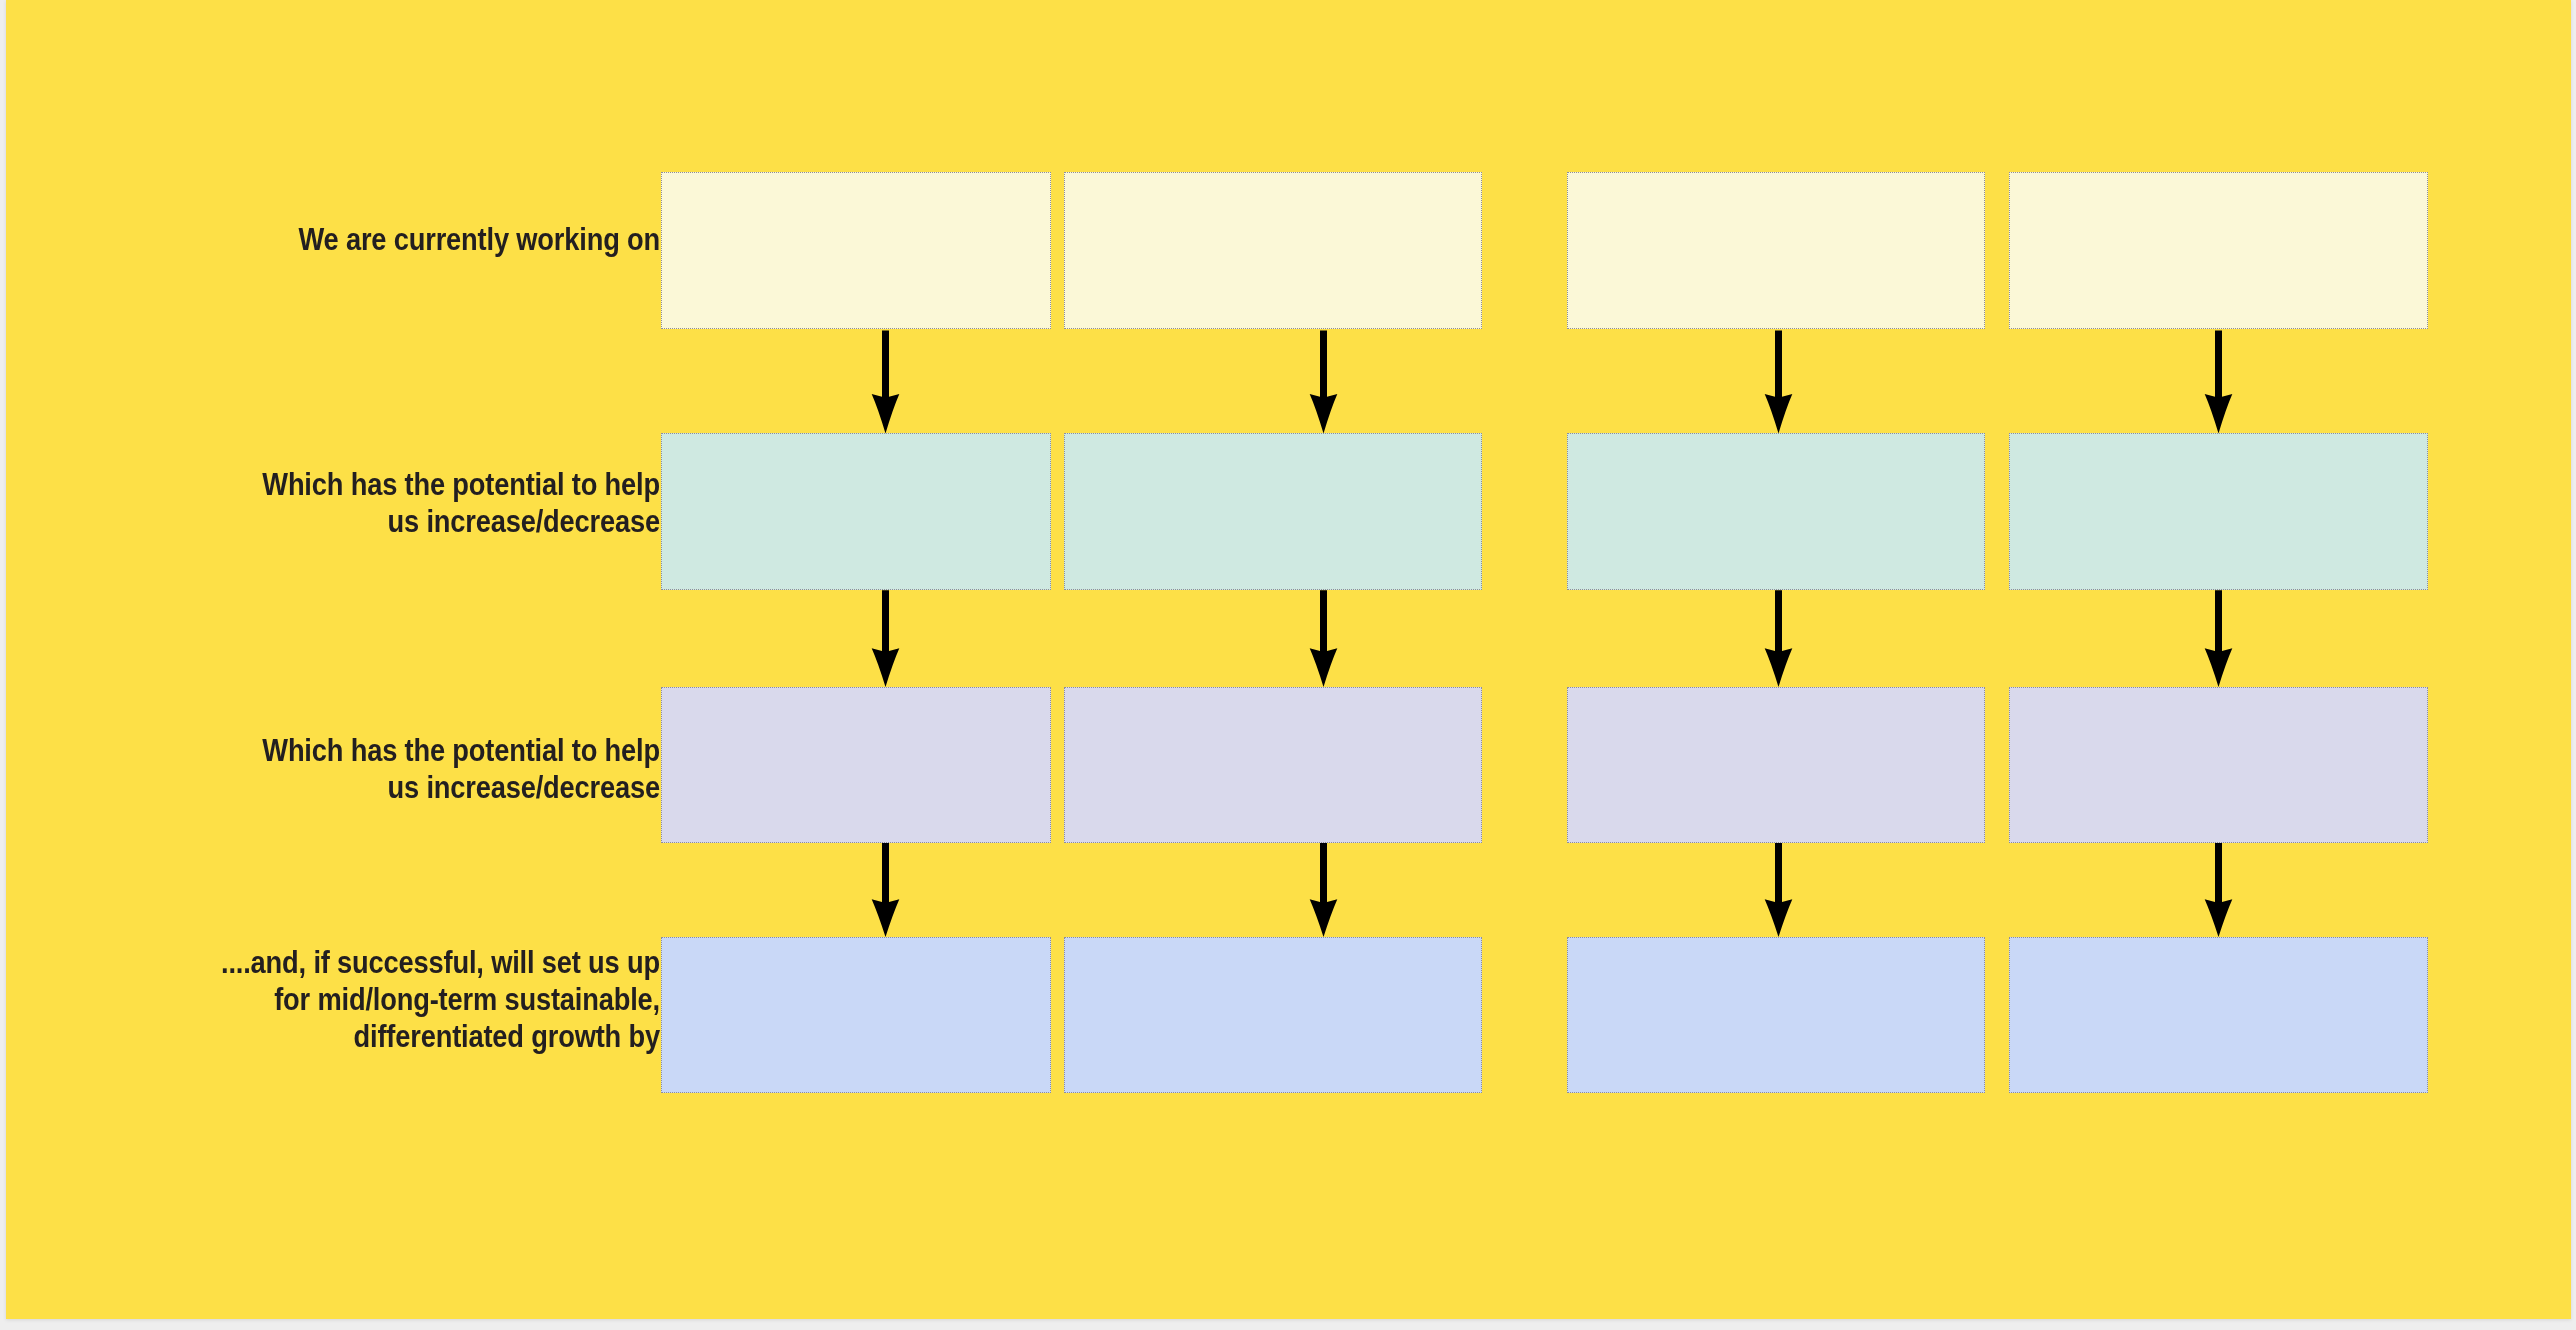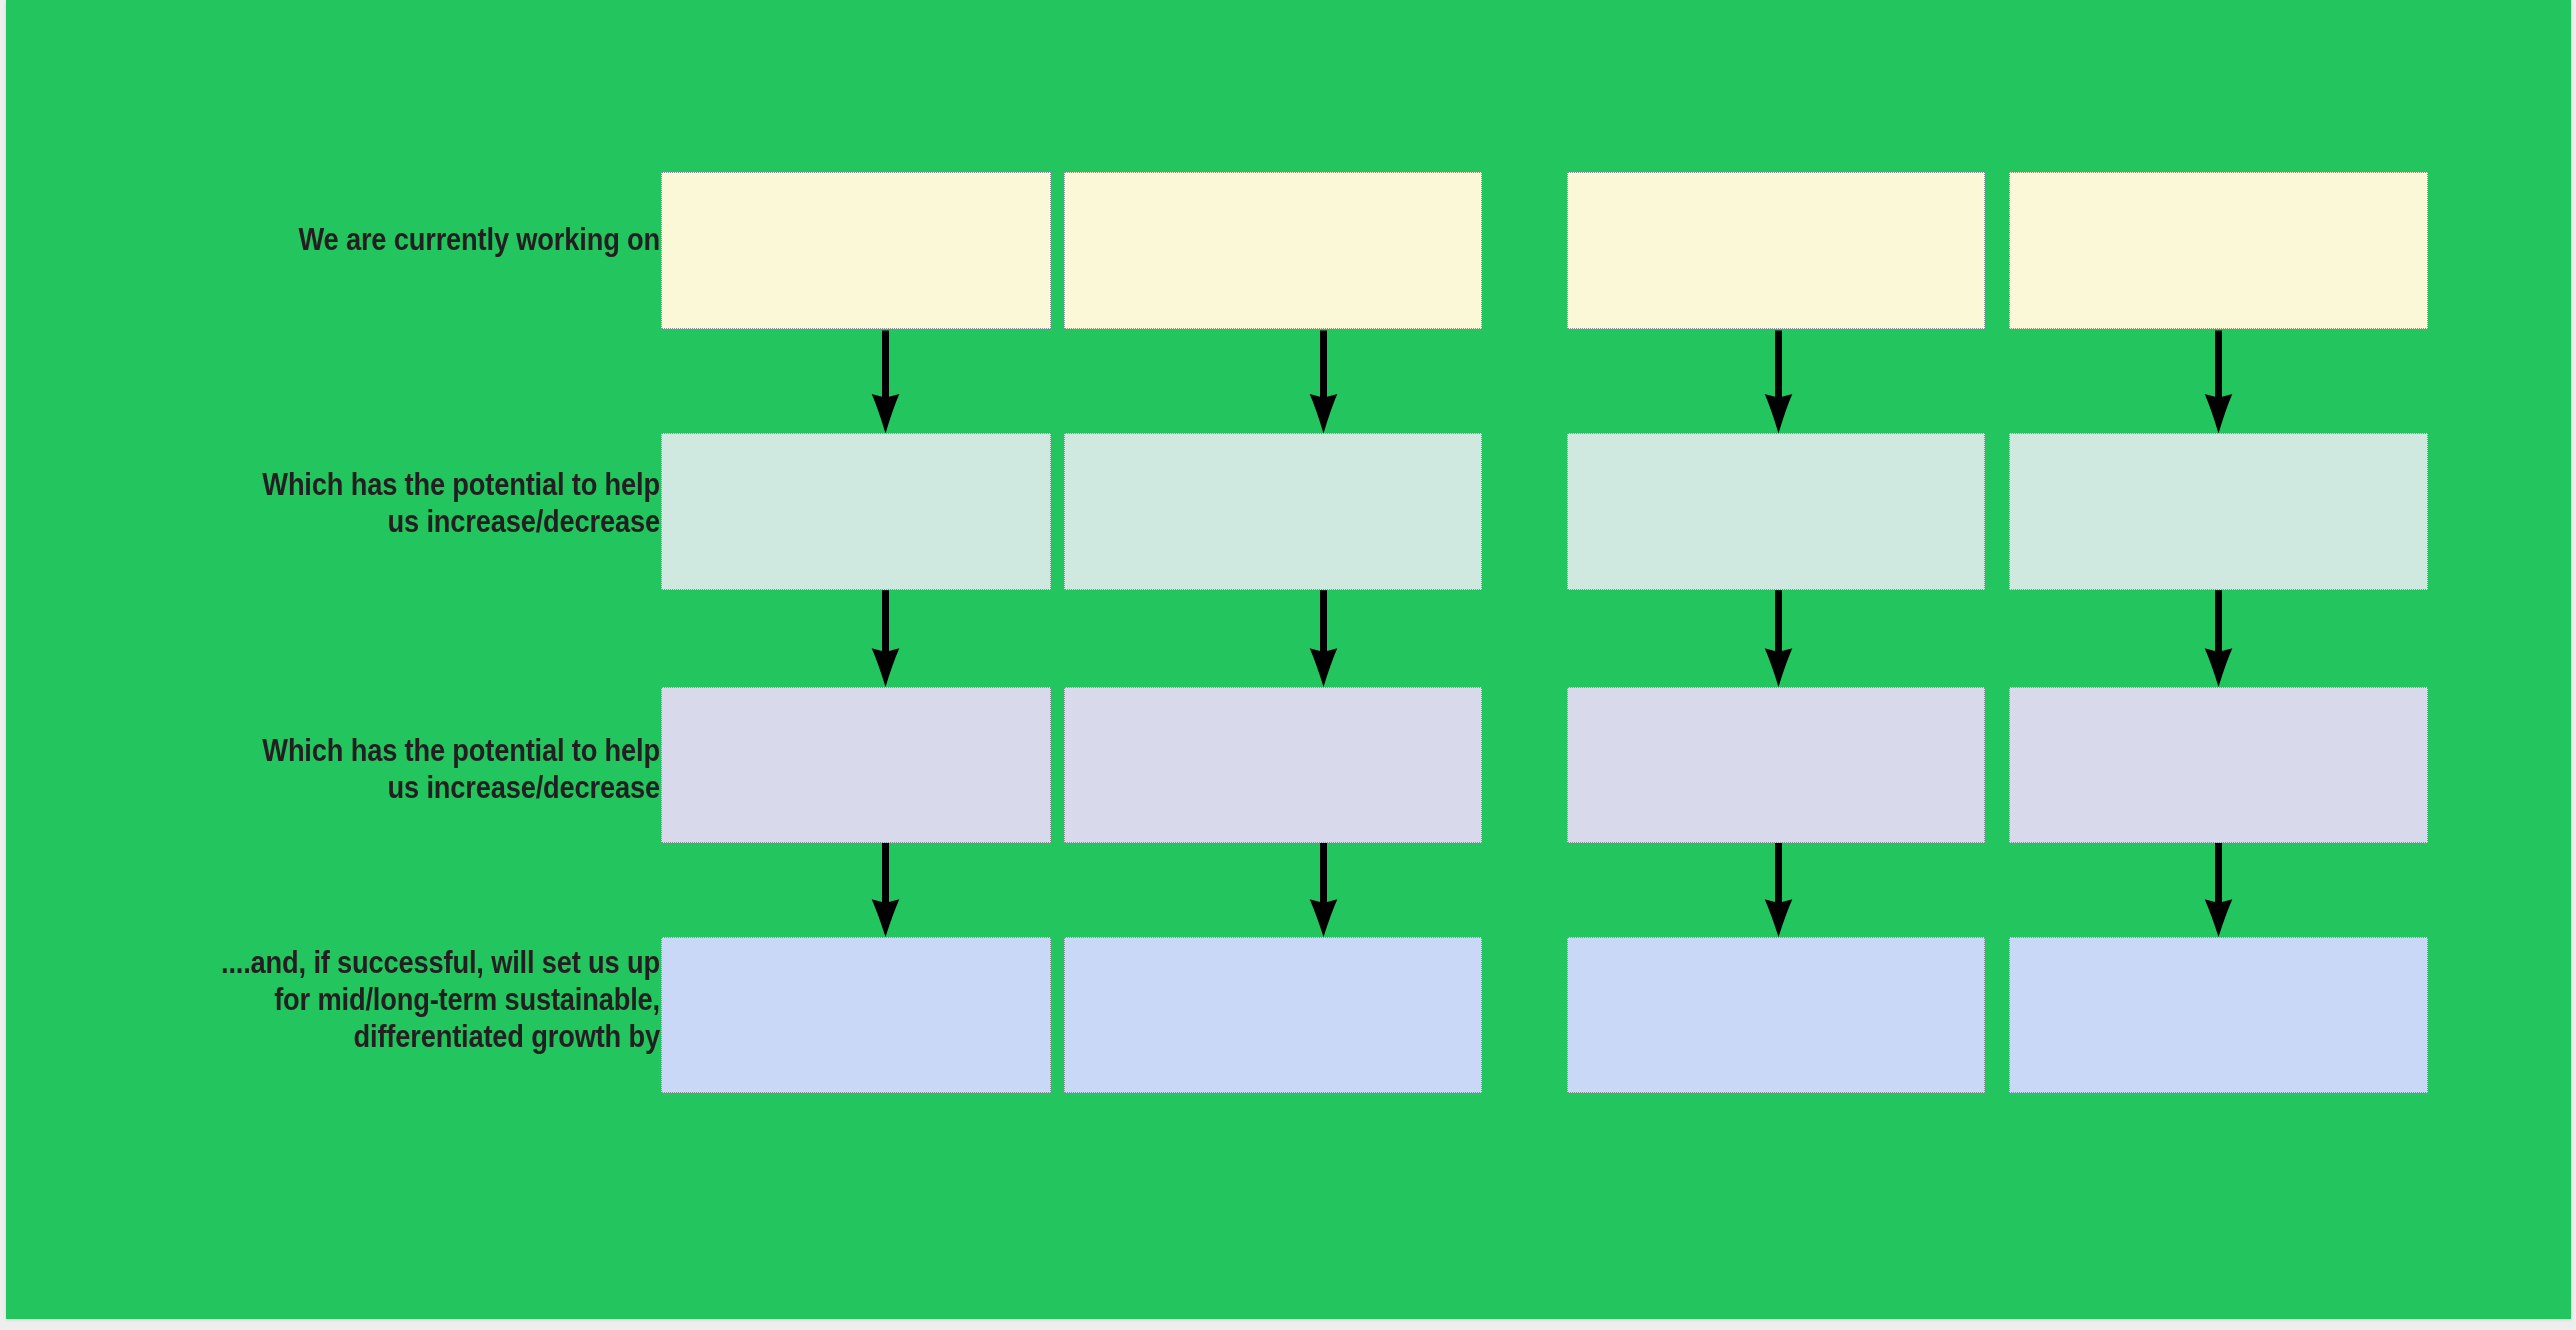--- a/index.html
+++ b/index.html
@@ -15,21 +15,21 @@
     font-family: "Liberation Sans", sans-serif;
   }
 
   
   #slide-canvas {
     position: absolute;
     left: 5.6px;
     top: 0px;
     width: 2565px;
     height: 1319px;
-    background: #22c55e;
+    background: #fde047;
     box-shadow: 0 0.9px 3.7px rgba(0,0,0,0.10);
     overflow: hidden;
   }
 
   
   .row-label {
     position: absolute;
     right: 1911px;       
     text-align: right;
     width: 639px;

